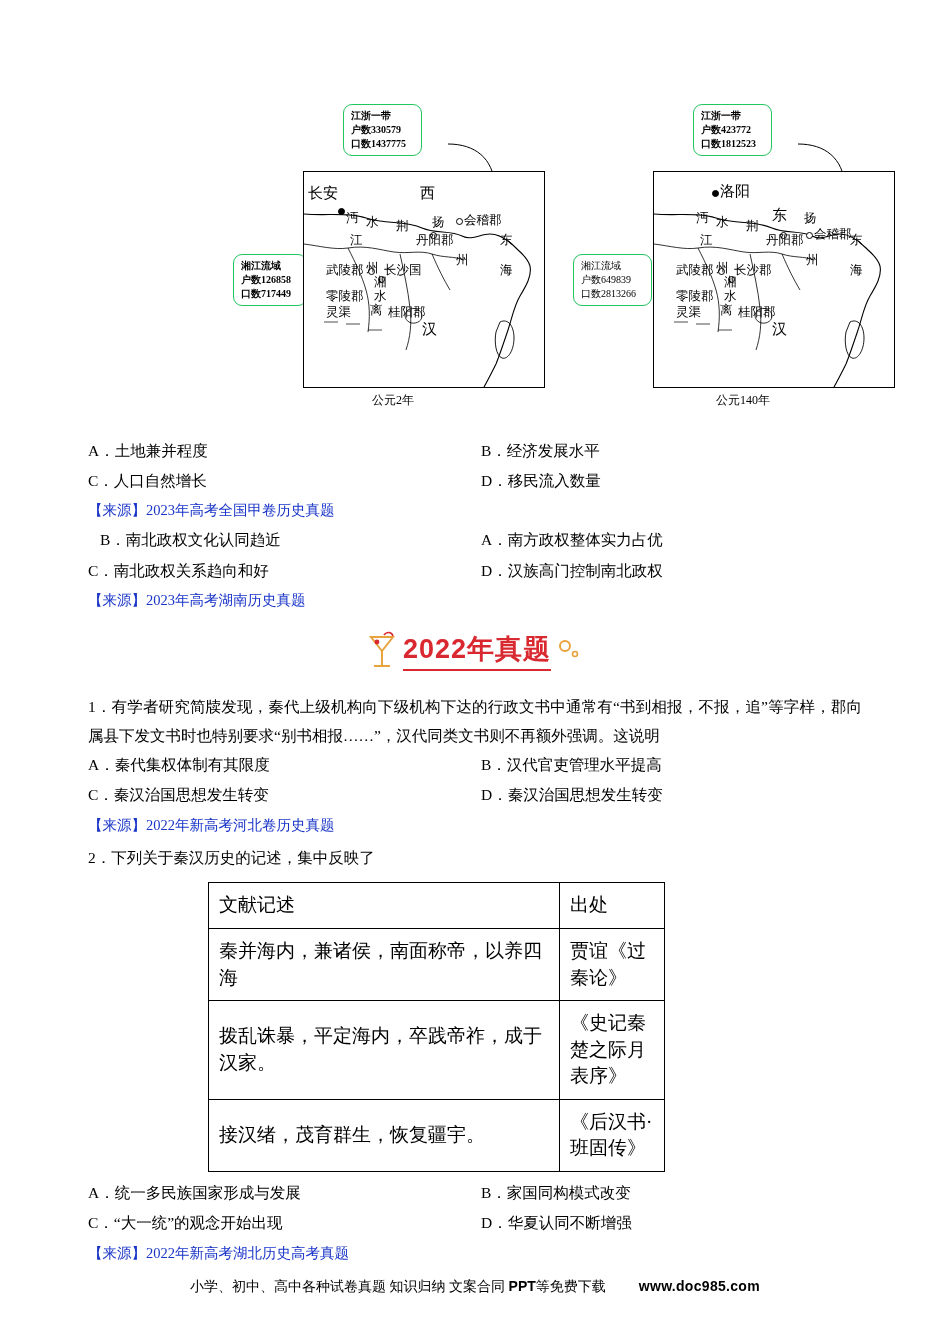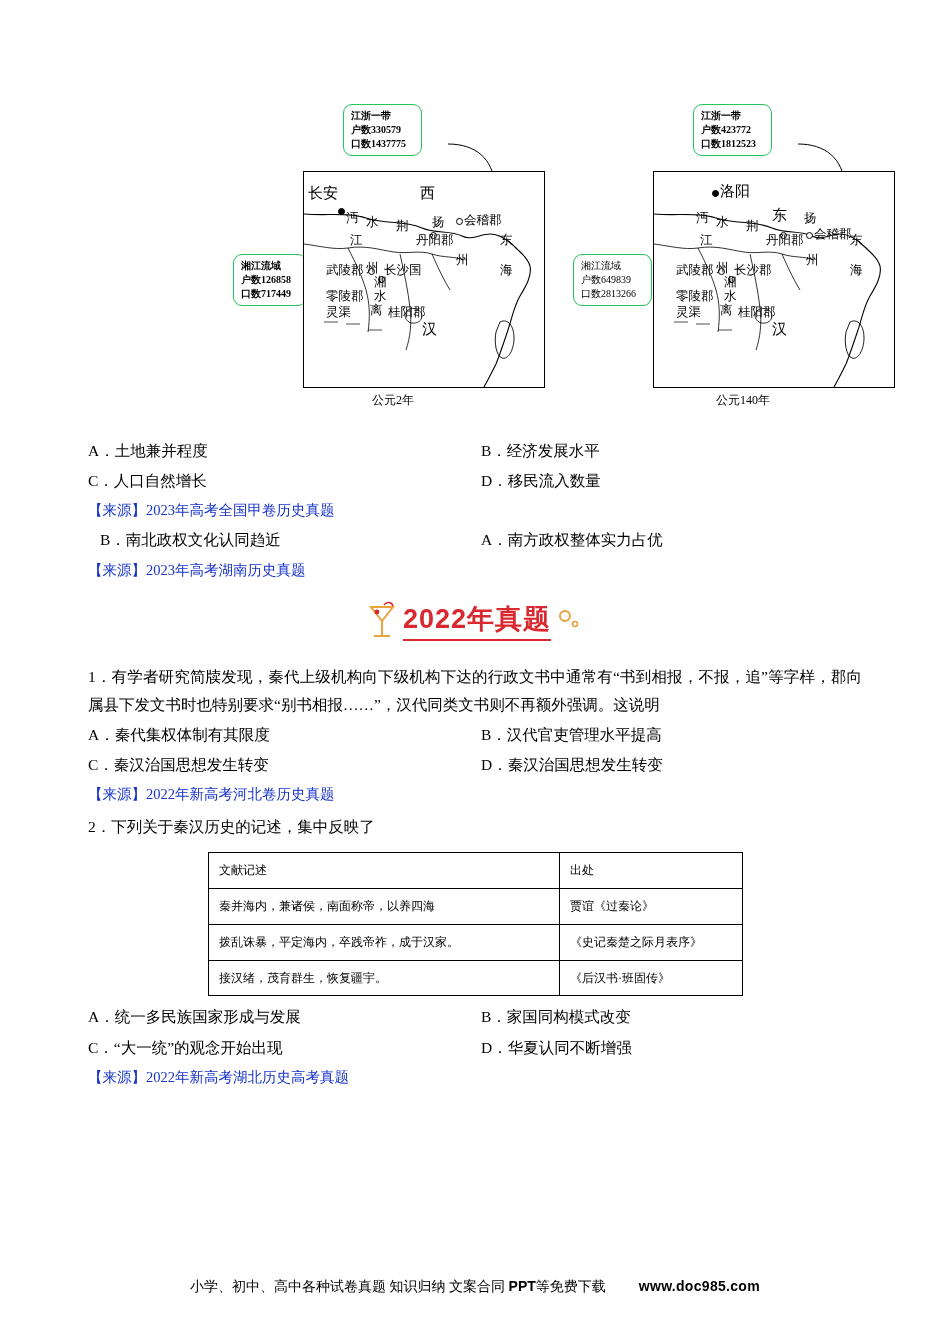--- a/index.html
+++ b/index.html
@@ -126,22 +126,22 @@
     border-bottom:2px solid #d9282f;
     padding-bottom:2px;
   }
   .glass{position:relative;width:30px;height:40px;}
   .bubbles{position:relative;width:26px;height:26px;}
 
   
   table.doc{
     border-collapse:collapse;
     margin:10px 12px 6px 120px;
-    width:535px;
-    font-size:12px;
+    width:457px;
+    font-size:19px;
   }
   table.doc td,table.doc th{
     border:1px solid #000;
     padding:9px 10px;
     text-align:left;
     font-weight:normal;
     line-height:1.4;
   }
   table.doc td.c1,table.doc th.c1{width:330px;}
 
@@ -325,20 +325,28 @@
     </div>
   </div>
   <p class="src">【来源】2023年高考全国甲卷历史真题</p>
 
   <div class="opts">
     <div class="o indent">
       <span>B．</span><span>南北政权文化认同趋近</span>
     </div>
     <div class="o">
       <span>A．</span><span>南方政权整体实力占优</span>
+    </div>
+  </div>
+  <div class="opts">
+    <div class="o">
+      <span>C．</span><span>南北政权关系趋向和好</span>
+    </div>
+    <div class="o indent">
+      <span>D．</span><span>汉族高门控制南北政权</span>
     </div>
   </div>
   <p class="src">【来源】2023年高考湖南历史真题</p>
 
   <div class="banner">
     <div class="banner-inner">
       <span class="glass">
         <svg width="30" height="40" viewBox="0 0 30 40">
           <path d="M4,6 L26,6 L15,20 Z" fill="none" stroke="#e8a33d" stroke-width="2"></path>
           <path d="M15,20 L15,34" stroke="#e8a33d" stroke-width="2"></path>

